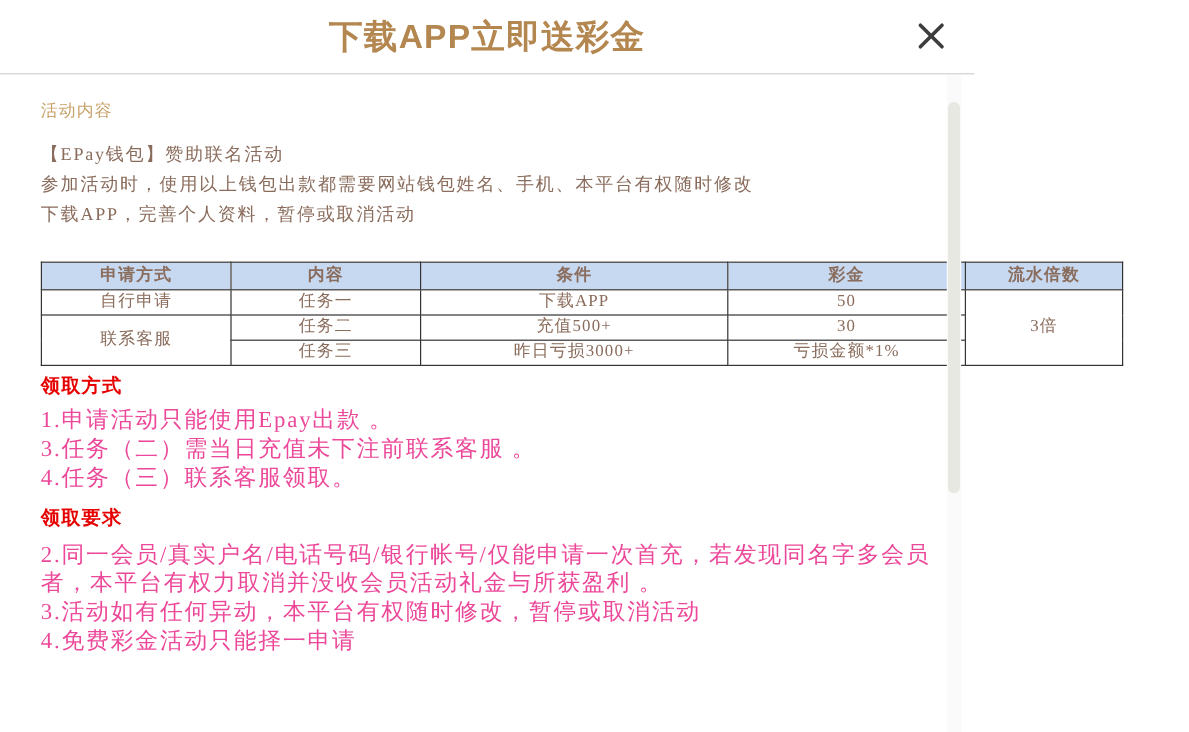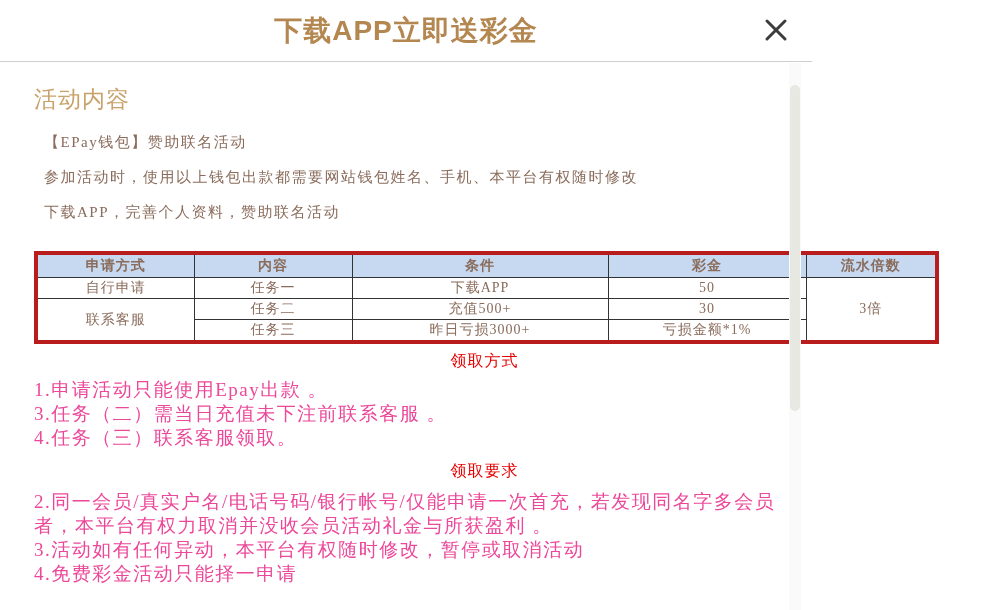--- a/index.html
+++ b/index.html
@@ -33,44 +33,44 @@
   }
   .scrollbar-thumb{
     position:absolute;top:22px;left:1px;width:10px;height:326px;
     background:#e8e8e2;border-radius:6px;
   }
 
   
   .content{padding:22px 34px 0 34px;}
   .section-title{
     font-family:"Liberation Sans","DejaVu Sans",sans-serif;
-    font-size:23px;color:#c8a26a;font-weight:normal;margin:0 0 15px 0;
+    font-size:14px;color:#c8a26a;font-weight:normal;margin:0 0 15px 0;
     letter-spacing:1px;
   }
   .intro p{
-    margin:10px;font-size:15px;color:#8a6c5c;line-height:25px;letter-spacing:1.5px;
+    margin:0;font-size:15px;color:#8a6c5c;line-height:25px;letter-spacing:1.5px;
   }
 
   
   table.promo{
     border-collapse:collapse;margin-top:26px;width:901px;table-layout:fixed;
   }
   table.promo th,table.promo td{
     border:1px solid #333;text-align:center;vertical-align:middle;
     font-size:14px;color:#8a6c5c;padding:0;height:20px;line-height:20px;
     letter-spacing:1px;overflow:hidden;
   }
   table.promo th{background:#c6d9f1;font-weight:bold;height:22px;}
-  table.promo{border:4px solid #b91c1c;}
+  table.promo{border:1px solid #b91c1c;}
   col.c1{width:158px;} col.c2{width:158px;} col.c3{width:256px;}
   col.c4{width:198px;} col.c5{width:131px;}
 
   
   .red-heading{
-    text-align:center;color:#e60000;font-weight:normal;font-size:16px;
+    text-align:left;color:#e60000;font-weight:bold;font-size:16px;
     font-family:"Liberation Sans","DejaVu Sans",sans-serif;
     letter-spacing:1px;margin:7px 0 6px 0;width:901px;
   }
   .red-heading.second{margin-top:11px;margin-bottom:8px;}
 
   
   .rule-list{margin:0;padding:0;list-style:none;}
   .rule-list li{
     font-size:19px;color:#ec4899;line-height:24px;letter-spacing:1.5px;
   }
@@ -96,21 +96,21 @@
     <div class="scrollbar-thumb"></div>
   </div>
 
   <div class="content">
 
     <h2 class="section-title">活动内容</h2>
 
     <div class="intro">
       <p>【EPay钱包】赞助联名活动</p>
       <p>参加活动时，使用以上钱包出款都需要网站钱包姓名、手机、本平台有权随时修改</p>
-      <p>下载APP，完善个人资料，赞助联名活动</p>
+      <p>下载APP，完善个人资料，暂停或取消活动</p>
     </div>
 
     <table class="promo">
       <colgroup>
         <col class="c1">
           <col class="c2">
           <col class="c3">
           <col class="c4">
           <col class="c5">
       </colgroup>

